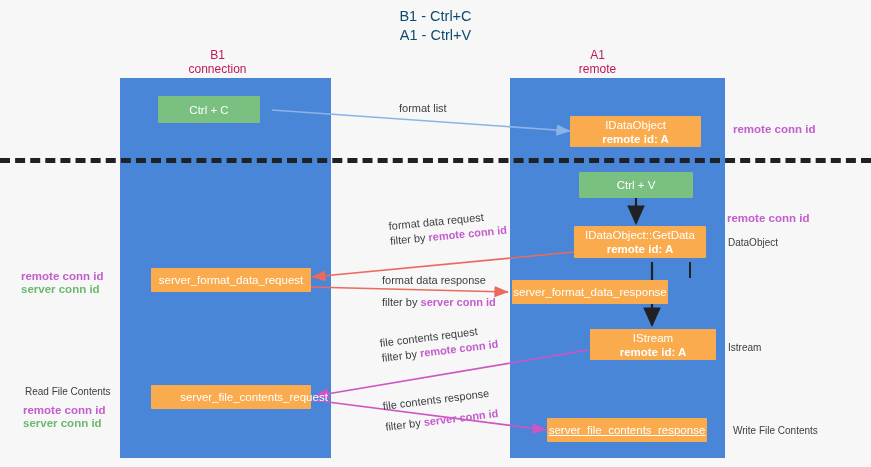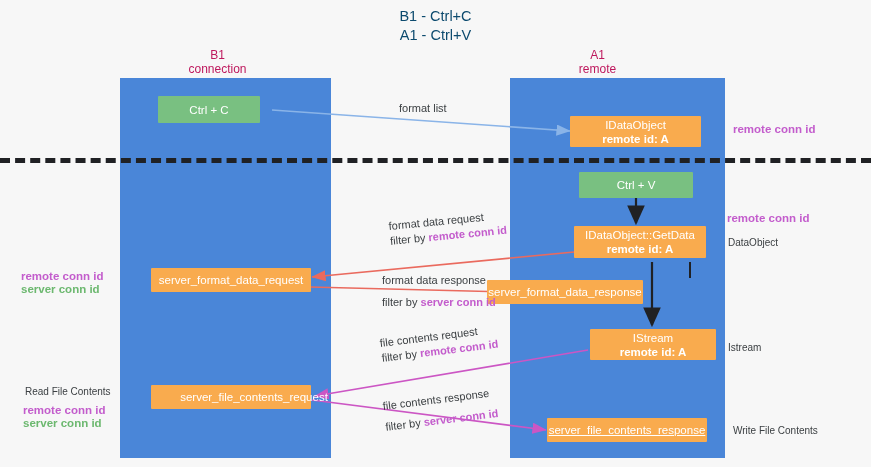--- a/index.html
+++ b/index.html
@@ -168,21 +168,21 @@
 
   <div class="abs node orange" style="left:574px;top:226px;width:132px;height:32px;">
     <span>IDataObject::GetData</span>
     <span class="l2">remote id: A</span>
   </div>
 
   <div class="abs node orange" style="left:151px;top:268px;width:160px;height:24px;">
     <span>server_format_data_request</span>
   </div>
 
-  <div class="abs node orange" style="left:487px;top:280px;width:156px;height:24px;">
+  <div class="abs node orange" style="left:512px;top:280px;width:156px;height:24px;">
     <span>server_format_data_response</span>
   </div>
 
   <div class="abs node orange" style="left:590px;top:329px;width:126px;height:31px;">
     <span>IStream</span>
     <span class="l2">remote id: A</span>
   </div>
 
   <div class="abs node orange" style="left:151px;top:385px;width:160px;height:24px;padding-left:46px;">
     <span>server_file_contents_request</span>

